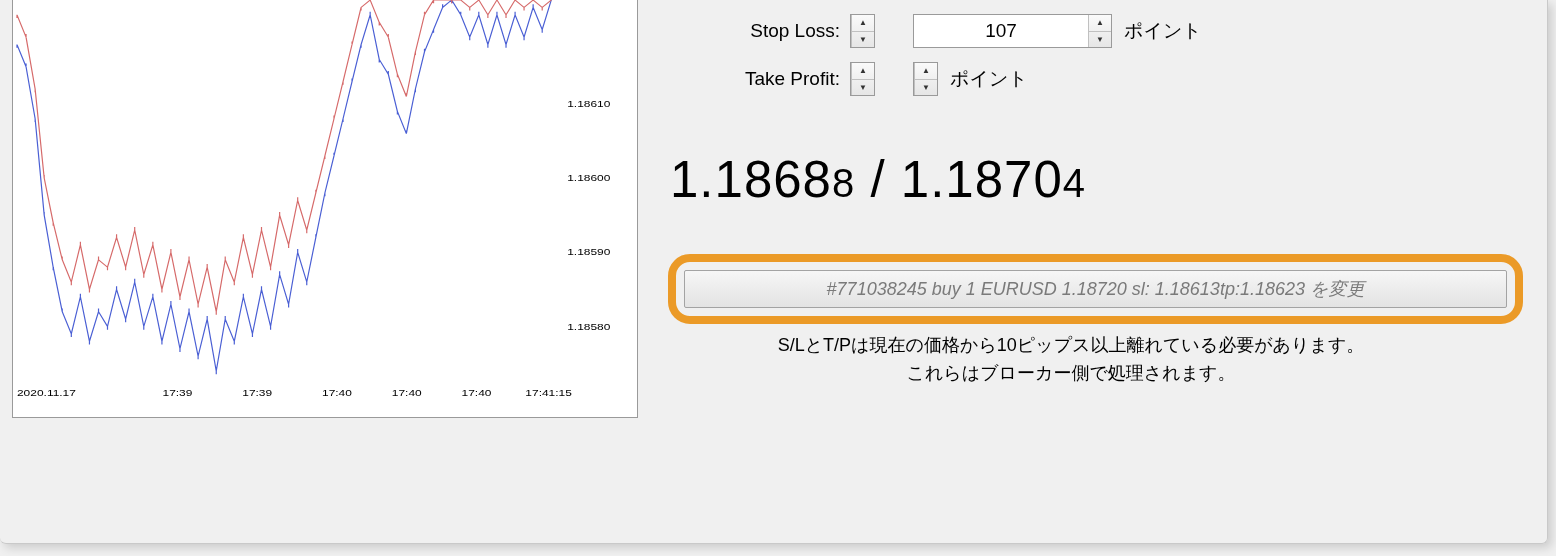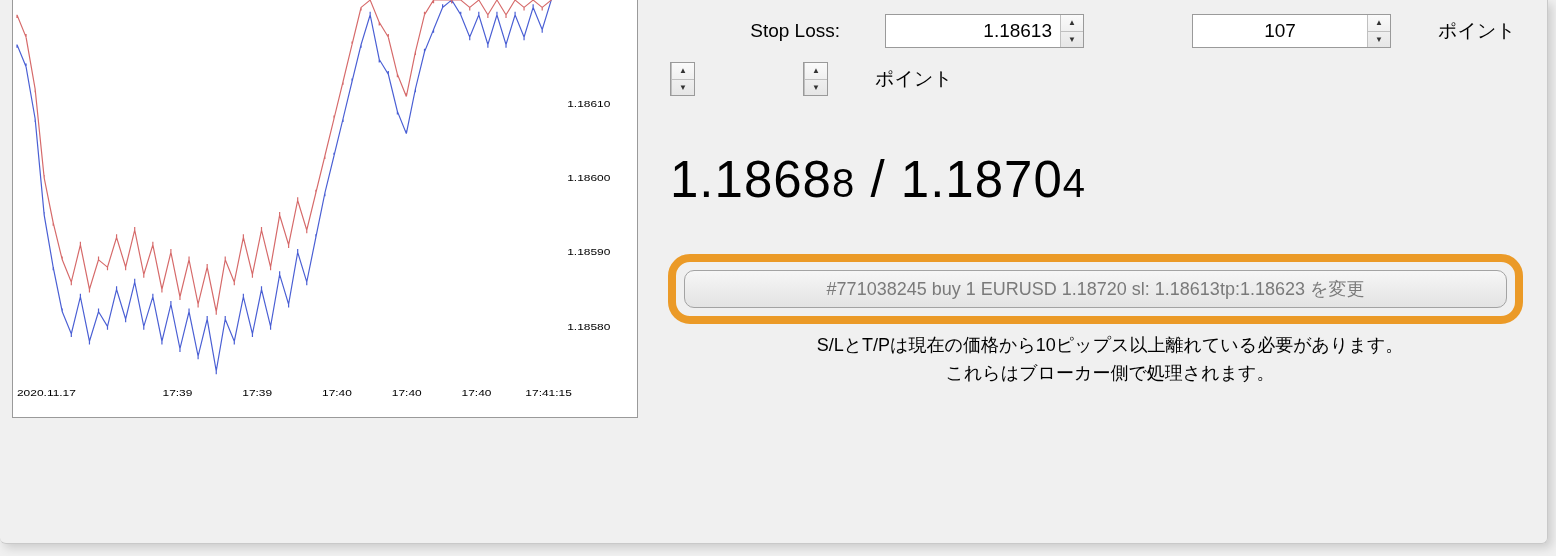--- a/index.html
+++ b/index.html
@@ -60,21 +60,20 @@
   .form {
     position: absolute;
     left: 670px;
     top: 0;
     right: 20px;
   }
   .row {
     display: flex;
     align-items: center;
     margin-top: 14px;
-    gap: 35px;
   }
   .lbl {
     width: 170px;
     text-align: right;
     padding-right: 10px;
     font-size: 19px;
     color: #000;
   }
   .spinner {
     display: flex;
@@ -141,32 +140,33 @@
     padding: 8px;
     border: 8px solid #eb9a27;
     border-radius: 22px;
     box-sizing: border-box;
   }
   .modify-btn {
     width: 100%;
     height: 38px;
     background: linear-gradient(#f6f6f6,#e3e3e3);
     border: 1px solid #a3a3a3;
-    border-radius: 10px;
+    border-radius: 2px;
     font-size: 18px;
     color: #7a7a7a;
     display: flex;
     align-items: center;
     justify-content: center;
     box-sizing: border-box;
+    font-style: italic;
   }
 
   .notice {
     position: absolute;
-    left: 685px;
+    left: 646px;
     top: 332px;
     width: 850px;
     text-align: center;
     font-size: 18px;
     color: #000;
     line-height: 1.55;
   }
 </style>
 </head>
 <body>
@@ -195,38 +195,38 @@
           <text x="450" y="500" class="chart-tick-label">17:40</text>
           <text x="514" y="500" class="chart-tick-label">17:41:15</text>
         </g>
     </svg>
   </div>
 
   <div class="form">
     <div class="row">
       <div class="lbl">Stop Loss:</div>
       <div class="spinner wide">
-        <input value="1.18613" style="">
         <div class="spin-btns">
           <div class="spin-btn">▲</div>
           <div class="spin-btn">▼</div>
         </div>
       </div>
       <div style="width:38px"></div>
       <div class="spinner narrow">
         <input value="107" style="">
         <div class="spin-btns">
           <div class="spin-btn">▲</div>
           <div class="spin-btn">▼</div>
         </div>
       </div>
       <div class="unit">ポイント</div>
     </div>
 
     <div class="row">
+      <div class="lbl">Take Profit:</div>
       <div class="spinner wide">
         <div class="spin-btns">
           <div class="spin-btn">▲</div>
           <div class="spin-btn">▼</div>
         </div>
       </div>
       <div style="width:38px"></div>
       <div class="spinner narrow">
         <div class="spin-btns">
           <div class="spin-btn">▲</div>

